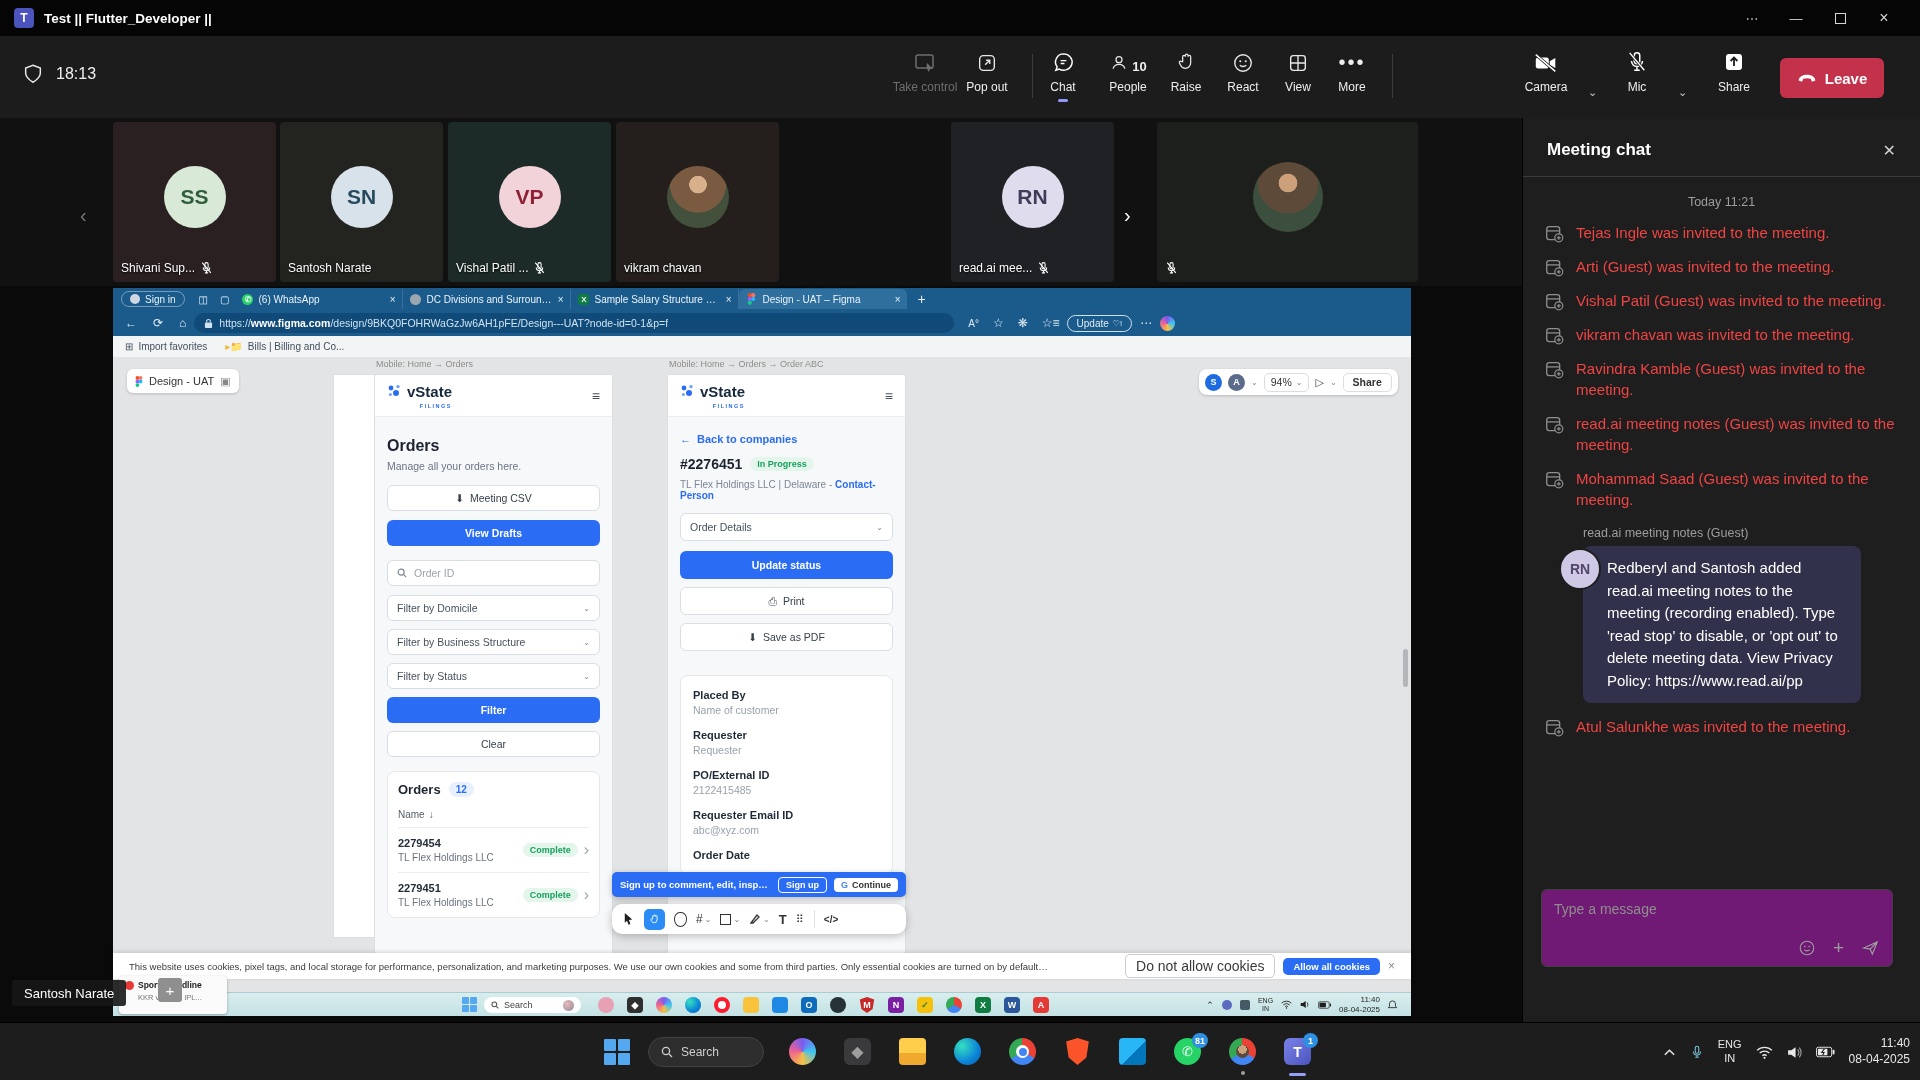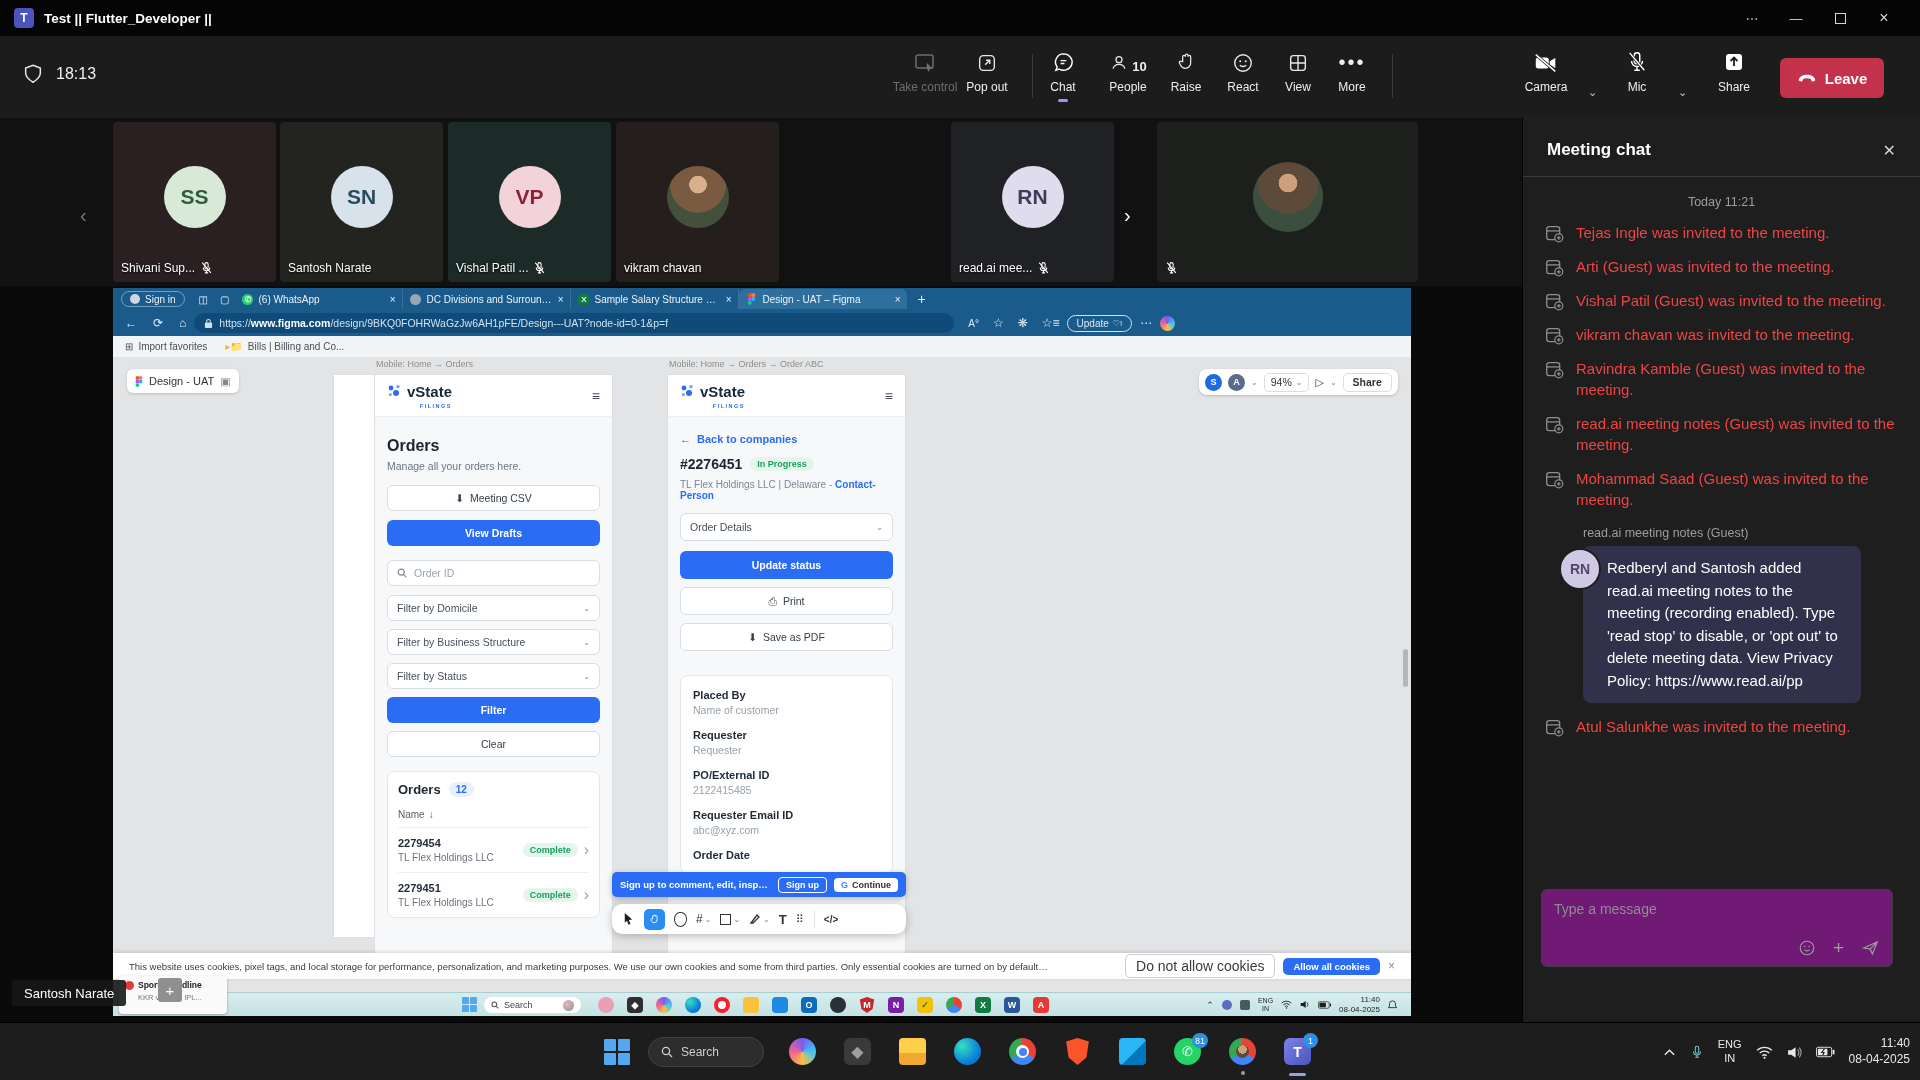--- a/index.html
+++ b/index.html
@@ -76,21 +76,21 @@
   
   .chatpanel{position:absolute;left:1522px;top:118px;width:398px;height:904px;background:#1e1e1e;border-left:1px solid #000}
   .sysrow{display:flex;gap:12px;margin-top:13px;color:#ef4444;font-size:15px;line-height:1.4}
   .bubble{position:relative;margin:6px 0 0 38px;width:278px;background:#31314c;border-radius:8px;padding:11px 14px 11px 24px;font-size:15px;line-height:1.5;color:#fff}
   .rn-av{position:absolute;left:-24px;top:2px;width:42px;height:42px;border-radius:50%;background:#cfc9e6;color:#52466b;font-weight:bold;font-size:14px;display:flex;align-items:center;justify-content:center;border:2px solid #1e1e1e}
   .chatinput{position:absolute;left:18px;top:771px;width:352px;height:78px;background:#701a75;border:1px solid #3f3f3f;border-radius:6px;padding:11px 12px;font-size:14px;color:#8e8e8e}
 
   
   .taskbar{position:absolute;left:0;top:1022px;width:1920px;height:58px;background:#1d1d1d;border-top:1px solid #000}
   .tbic{position:absolute;top:15px;width:27px;height:27px;border-radius:6px}
-  .tbadge{position:absolute;top:-5px;right:-7px;min-width:15px;height:15px;border-radius:8px;background:#2f8fe0;color:#fff;font-size:9px;font-weight:normal;display:flex;align-items:center;justify-content:center;padding:0 3px}
+  .tbadge{position:absolute;top:-5px;right:-7px;min-width:15px;height:15px;border-radius:8px;background:#2f8fe0;color:#fff;font-size:9px;font-weight:bold;display:flex;align-items:center;justify-content:center;padding:0 3px}
   .winlogo{display:grid;grid-template-columns:12px 12px;grid-template-rows:12px 12px;gap:2px}
   .winlogo span{background:#53a8f0;border-radius:1px}
 </style>
 </head>
 <body>
 
 <div id="app">
 
   <div class="titlebar">
     <span class="tlogo">T</span>

